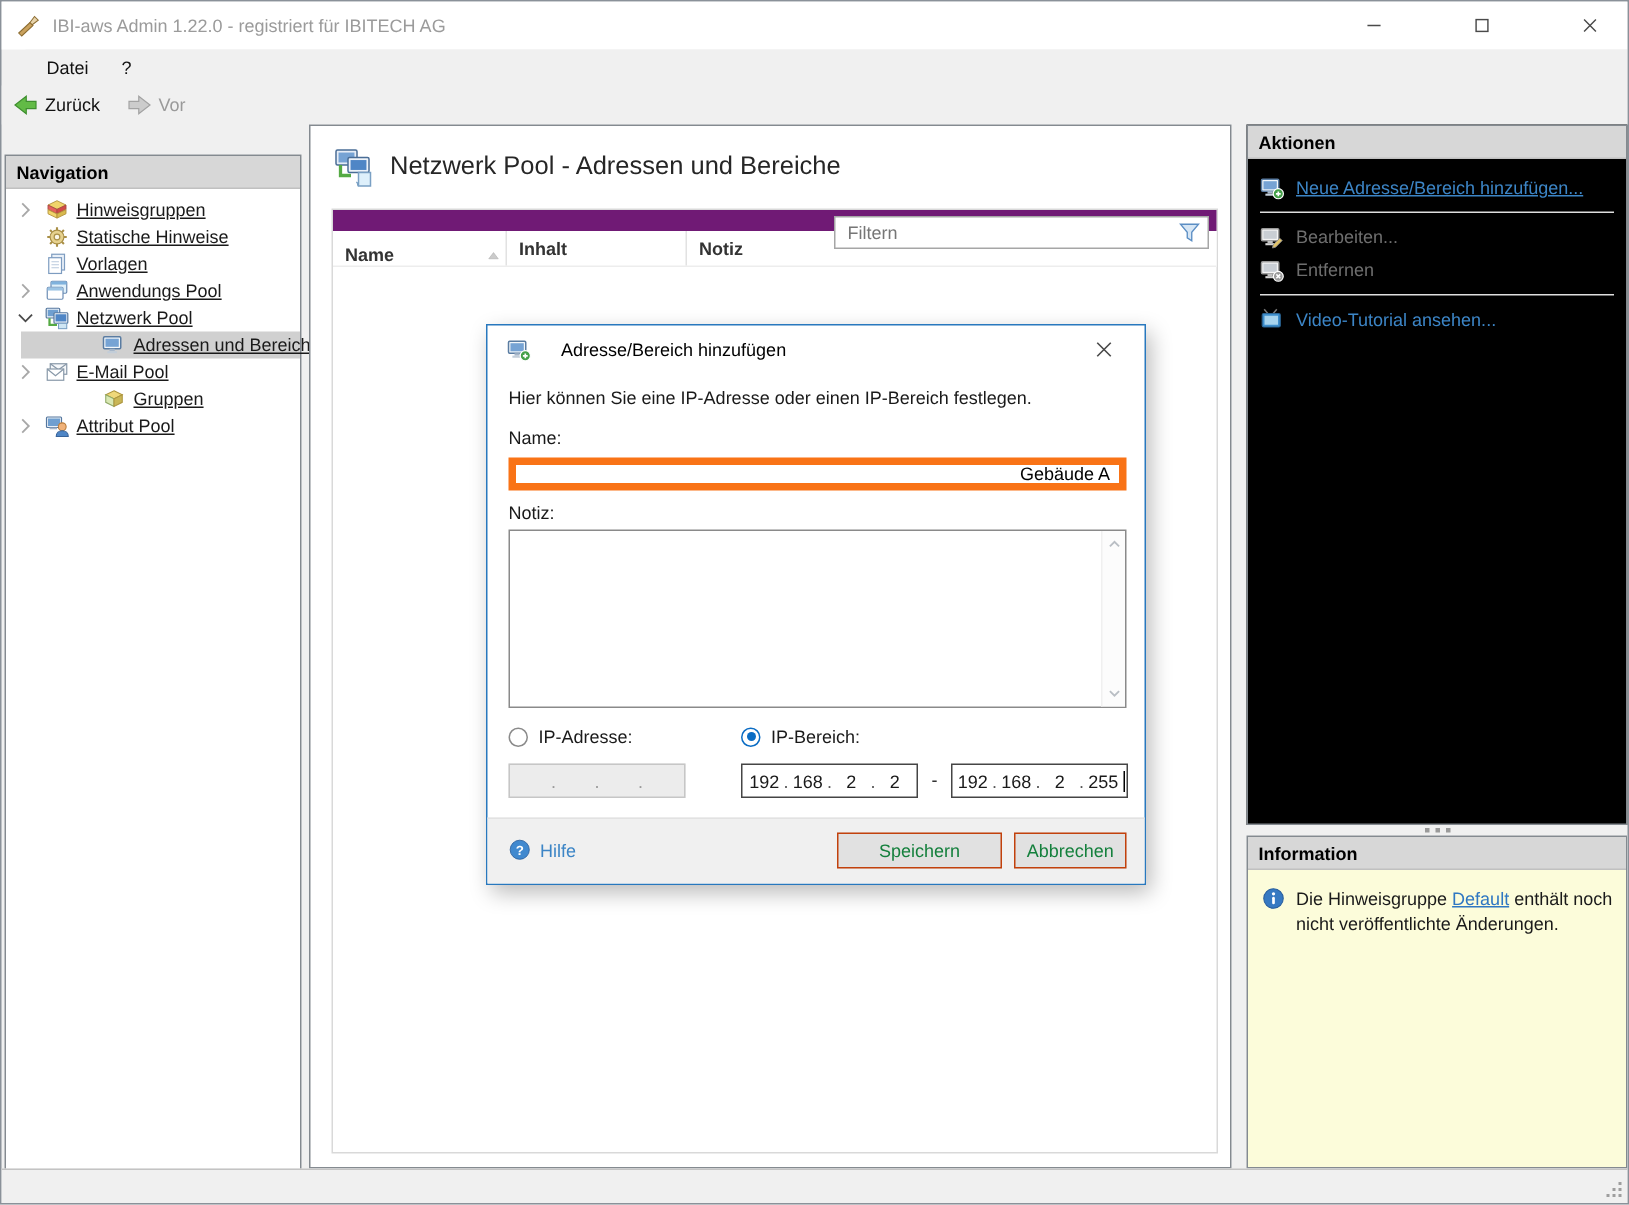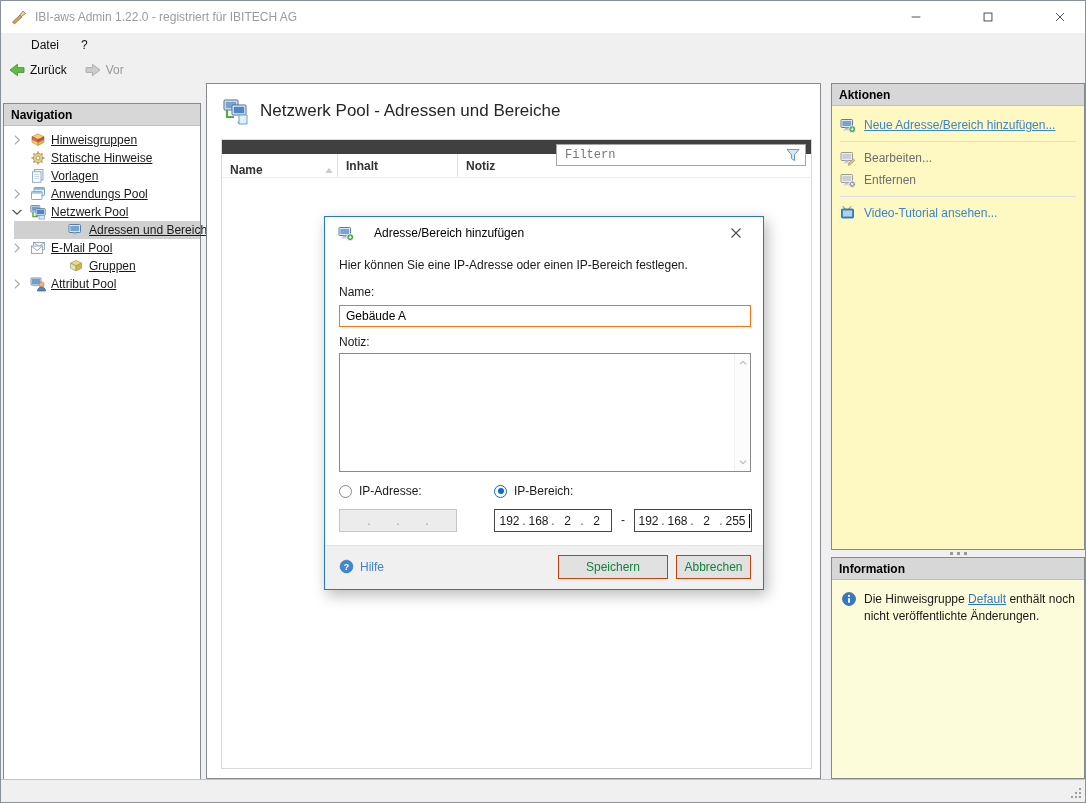--- a/index.html
+++ b/index.html
@@ -41,34 +41,34 @@
   .tree-row .lbl { margin-left:5px; white-space:nowrap; }
   .tree-row.lvl1 { padding-left:64px; }
   .tree-row.lvl1 .ic { margin-left:0; }
   .tree-row.selected { background:#d0d0d0; margin-left:10px; padding-left:54px; }
 
   .main-panel { left:205px; top:82px; width:615px; height:696px; }
   .main-hdr-icon { position:absolute; left:15px; top:13px; width:30px; height:30px; }
   .main-hdr-icon svg { width:100%; height:100%; display:block; }
   .main-title { position:absolute; left:53px; top:17px; font-size:17px; font-weight:500; color:#262626; }
   .list-box { position:absolute; left:14px; right:8px; top:55px; bottom:9px; border:1px solid #d9d9d9; background:#fff; }
-  .filter-strip { height:14px; background:#404040; position:relative;font-family:Liberation Mono, monospace; }
+  .filter-strip { height:14px; background:#701a75; position:relative; }
   .filter-box { position:absolute; right:5px; top:4px; width:250px; height:22px; background:#fff; border:1px solid #a6a6a6; display:flex; align-items:center; }
   .filter-input { flex:1; border:none; outline:none; background:transparent; font:inherit; color:#111; padding-left:8px; min-width:0; }
   .filter-input::placeholder { color:#767676; opacity:1; }
   .filter-box .ic { margin-right:4px; }
   .table-header { display:flex; height:24px; background:#fff; border-bottom:1px solid #ededed; }
   .col { display:flex; align-items:center; padding-left:8px; border-right:1px solid #e2e2e2; font-weight:600; color:#333; }
   .col:last-child { border-right:none; flex:1; }
   .col.c0 { width:116px; justify-content:space-between; padding-right:2px;align-items:flex-end; }
   .col.c1 { width:120px; }
   .sort-ic { width:12px; height:12px; }
   .sort-ic svg { width:100%; height:100%; display:block; }
 
-  .right-top-panel { left:830px; top:82px; width:254px; height:467px; background:#fef9c3; }
+  .right-top-panel { left:830px; top:82px; width:254px; height:467px; background:#000000; }
   .actions-body { padding-top:8px; }
   .action-item { display:flex; align-items:center; gap:8px; padding:3px 8px; }
   .action-item .alabel { white-space:nowrap; }
   .action-item.enabled .alabel { color:#3c85c6; cursor:pointer; }
   .action-item.underline .alabel { text-decoration:underline; }
   .action-item.disabled .alabel { color:#6e6e6e; }
   .action-sep { height:1px; background:#dedede; margin:5px 8px; }
 
   .splitter-dots { position:absolute; left:830px; top:549px; width:254px; height:7px; display:flex; align-items:center; justify-content:center; gap:4px; }
   .splitter-dots i { width:3px; height:3px; background:#9a9a9a; display:block; }
@@ -83,21 +83,21 @@
   .grip { position:absolute; right:2px; bottom:2px; width:16px; height:16px; }
   .grip svg { width:100%; height:100%; display:block; }
 
   
   .dialog { position:absolute; left:323px; top:215px; width:440px; height:374px; background:#fff; border:1px solid #2878be; box-shadow:3px 5px 14px rgba(0,0,0,.28); z-index:50; }
   .dlg-title { height:32px; display:flex; align-items:center; padding:0 13px; gap:20px; }
   .dlg-title-text { color:#000; }
   .dlg-close { margin-left:auto; width:28px; height:32px; display:flex; align-items:center; justify-content:center; cursor:pointer; }
   .dlg-desc { position:absolute; left:14px; top:41px; }
   .dlg-label-name { position:absolute; left:14px; top:68px; }
-  .dlg-input-name { position:absolute; left:14px; top:88px; width:412px; height:22px; border:1px solid #f97316; font:inherit; padding:0 6px; outline:none; background:#fff; }
+  .dlg-input-name { position:absolute; left:14px; top:88px; width:412px; height:22px; border:5px solid #f97316; font:inherit; padding:0 6px; outline:none; background:#fff;text-align:right; }
   .dlg-label-note { position:absolute; left:14px; top:118px; }
   .dlg-textarea-wrap { position:absolute; left:14px; top:136px; width:412px; height:119px; border:1px solid #8a8a8a; background:#fff; }
   .dlg-textarea { position:absolute; inset:0 17px 0 0; border:none; outline:none; resize:none; font:inherit; padding:3px 5px; background:transparent; }
   .dlg-scrollbar { position:absolute; right:0; top:0; bottom:0; width:16px; background:#fcfcfc; border-left:1px solid #f0f0f0; }
   .sb-chev { position:absolute; left:1px; width:14px; height:14px; }
   .sb-chev svg { width:100%; height:100%; display:block; }
   .sb-up { top:2px; } .sb-down { bottom:2px; }
 
   .radio-group { position:absolute; top:267px; display:flex; align-items:center; gap:7px; }
   .rg-addr { left:14px; } .rg-range { left:169px; }

